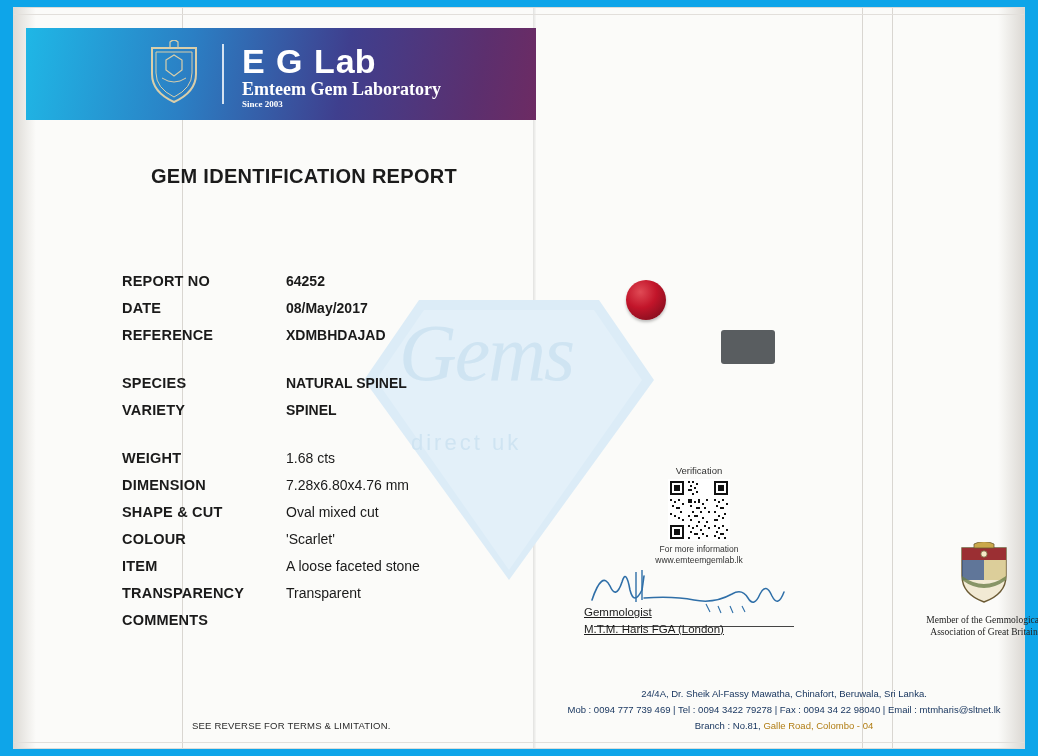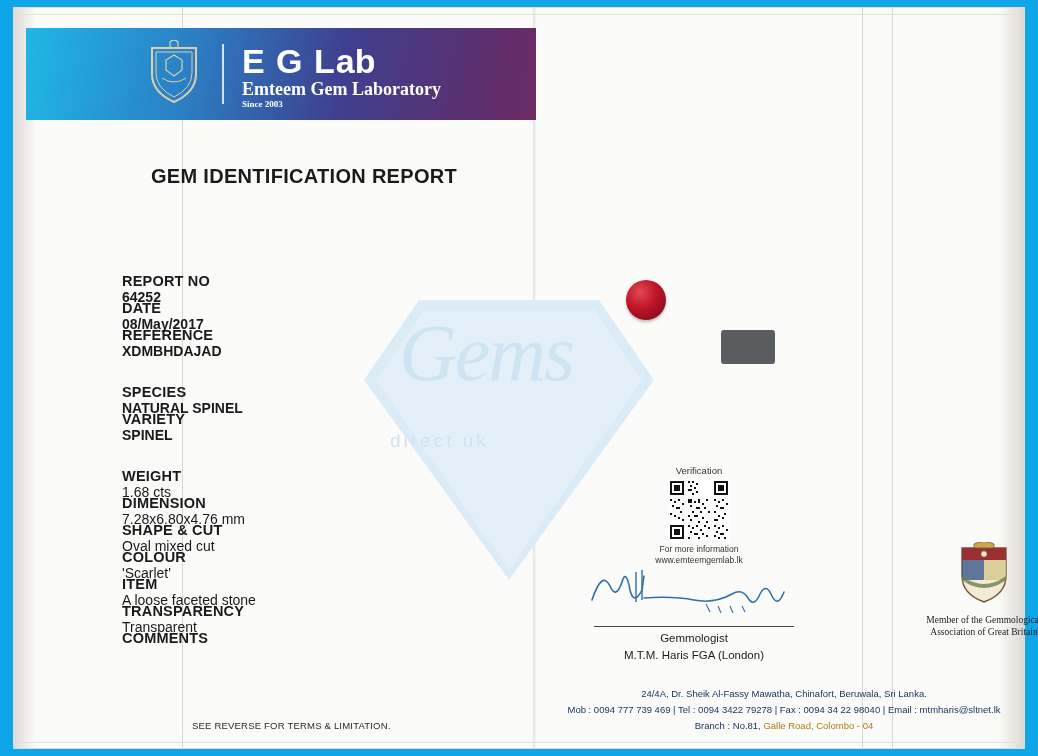--- a/index.html
+++ b/index.html
@@ -144,41 +144,40 @@
     left: 55px;
     top: 48px;
     font-family: "Liberation Serif", serif;
     font-size: 80px;
     font-style: italic;
     color: #cfe4f2;
     letter-spacing: -2px;
   }
   .wm-sub {
     position: absolute;
-    left: 46px;
+    left: 67px;
     top: 170px;
-    font-size: 19px;
+    font-size: 22px;
     color: #cfe4f2;
     letter-spacing: 3px;
   }
 
   
   .fields {
     position: absolute;
     left: 108px;
     top: 265px;
     width: 400px;
   }
   .frow {
     display: flex;
     height: 27px;
     align-items: flex-start;
-    flex-direction: column;
-  }
-  .frow.gap { margin-top: 30px; }
+  }
+  .frow.gap { margin-top: 21px; }
   .flabel {
     width: 164px;
     font-size: 14.5px;
     font-weight: bold;
     color: #1a1a1a;
     letter-spacing: 0.2px;
   }
   .fvalue {
     font-size: 14px;
     color: #1a1a1a;
@@ -271,26 +270,27 @@
   .sig-line {
     position: absolute;
     left: 580px;
     top: 618px;
     width: 200px;
     border-top: 1px solid #444;
   }
   .sig-caption {
     position: absolute;
     left: 570px;
-    top: 622px;
+    top: 596px;
     width: 220px;
-    text-align: center;
+    text-align: left;
     font-size: 11.5px;
     color: #1c1c1c;
     line-height: 17px;
+    text-decoration: underline;
   }
 
   
   .member {
     position: absolute;
     left: 890px;
     top: 534px;
     width: 160px;
     text-align: center;
   }

